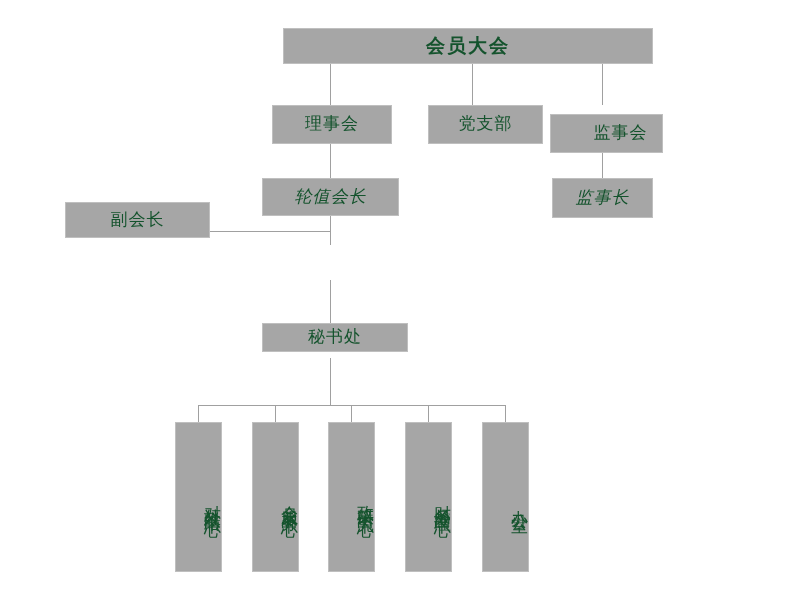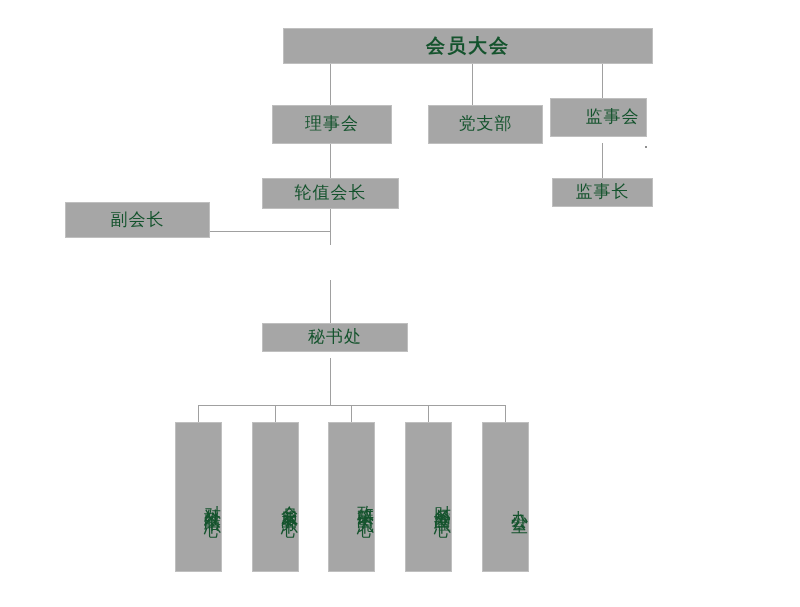--- a/index.html
+++ b/index.html
@@ -94,25 +94,25 @@
   <div class="line v" style="left:505px; top:405px; height:17px;"></div>
 
   <div class="speck" style="left:645px; top:146px;"></div>
 
   <div class="node root" style="left:283px; top:28px; width:370px; height:36px;">会员大会</div>
 
   <div class="node" style="left:259px; top:105px; width:120px; height:39px;margin-left:13px;">理事会</div>
 
   <div class="node" style="left:415px; top:105px; width:115px; height:39px;margin-left:13px;">党支部</div>
 
-  <div class="node" style="left:550px; top:98px; width:97px; height:39px;padding-left:28px;">监事会</div>
+  <div class="node" style="left:550px; top:114px; width:113px; height:39px;padding-left:28px;">监事会</div>
 
-  <div class="node" style="left:262px; top:178px; width:137px; height:31px;">轮值会长</div>
+  <div class="node" style="left:262px; top:178px; width:137px; height:38px;font-style:italic;">轮值会长</div>
 
-  <div class="node" style="left:552px; top:178px; width:101px; height:29px;">监事长</div>
+  <div class="node" style="left:552px; top:178px; width:101px; height:40px;font-style:italic;">监事长</div>
 
   <div class="node" style="left:65px; top:202px; width:145px; height:36px;">副会长</div>
 
 
   <div class="node" style="left:262px; top:323px; width:146px; height:29px;">秘书处</div>
 
   <div class="node vert" style="left:175px; top:422px; width:47px; height:150px;">对外联络中心</div>
 
   <div class="node vert" style="left:252px; top:422px; width:47px; height:150px;">会员服务中心</div>
 

